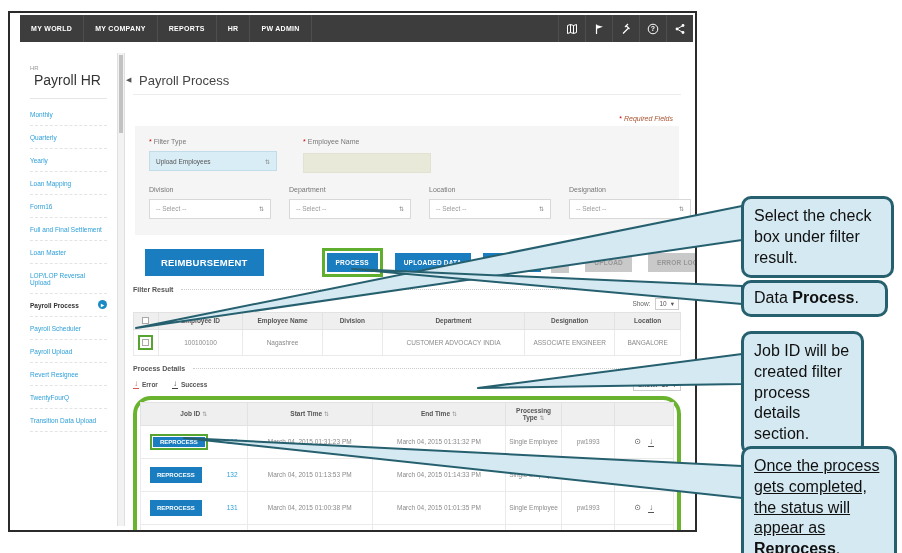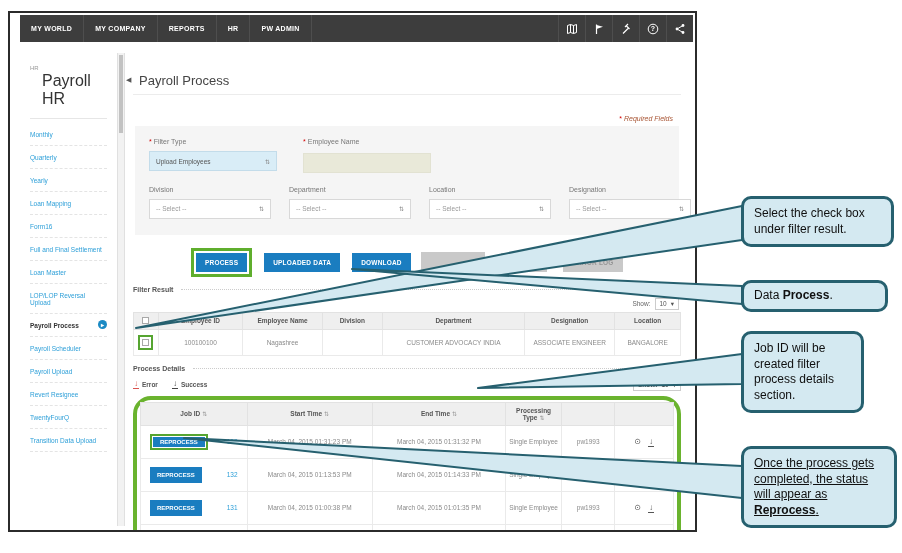--- a/index.html
+++ b/index.html
@@ -15,21 +15,21 @@
     background:#3d3d3d; display:flex; align-items:stretch; }
   .nav-item { color:#fff; font-size:7px; font-weight:bold; letter-spacing:.3px;
     padding:0 11px; display:flex; align-items:center; border-right:1px solid #4e4e4e; cursor:default; }
   .nav-icons { margin-left:auto; display:flex; }
   .nav-icon { width:27px; border-left:1px solid #4e4e4e; display:flex; align-items:center; justify-content:center; }
 
   
   .sidebar { position:absolute; left:10px; top:40px; width:95px; bottom:4px;
     background:#fff; padding:12px 8px 0 10px; }
   .sb-label { font-size:6px; color:#999; }
-  .sb-title { font-size:16px; color:#333; margin:1px 12px 10px; }
+  .sb-title { font-size:14px; color:#333; margin:1px 4px 10px; }
   .sb-divider { border-top:1px solid #e6e6e6; margin-bottom:4px; }
   .sb-list { list-style:none; }
   .sb-list li { font-size:6.5px; color:#2d9fd8; padding:8px 0 7px;
     border-bottom:1px dashed #e4e4e4; position:relative; cursor:pointer; }
   .sb-list li.active { color:#333; font-weight:bold; }
   .sb-active-ico { position:absolute; right:0; top:6px; width:9px; height:9px;
     background:#1b8ac4; border-radius:50%; color:#fff; font-size:6px;
     display:flex; align-items:center; justify-content:center; }
   .sb-scroll { position:absolute; left:107px; top:40px; width:8px; bottom:4px;
     background:#f2f2f2; border-left:1px solid #e0e0e0; border-right:1px solid #e0e0e0; }
@@ -97,21 +97,21 @@
   .job-cell { display:flex; align-items:center; justify-content:space-between; padding:0 6px; }
   .status-btn { display:inline-block; background:#1a7dc0; color:#fff; font-weight:bold;
     font-size:6px; padding:5px 7px; cursor:pointer; }
   .status-wrap-green { border:2px solid #56a531; padding:1px; display:inline-block; line-height:0; }
   .jobid { color:#2d9fd8; cursor:pointer; }
   .eye { font-size:8px; color:#555; cursor:pointer; }
   .row-dl { color:#555; cursor:pointer; margin-left:7px; }
 
   
   .callout { position:absolute; background:#d4e9f1; border:3px solid #26606f;
-    border-radius:10px; font-size:12px; color:#101010; padding:7px 10px;
+    border-radius:10px; font-size:16px; color:#101010; padding:7px 10px;
     line-height:1.3; z-index:4; }
   .c1 { left:741px; top:196px; width:153px; }
   .c2 { left:741px; top:280px; width:147px; padding-top:5px; padding-bottom:5px; }
   .c3 { left:741px; top:331px; width:123px; }
   .c4 { left:741px; top:446px; width:156px;text-decoration:underline; }
 
   .overlay { position:absolute; left:0; top:0; width:902px; height:553px;
     z-index:3; pointer-events:none; }
 </style>
 </head>
@@ -233,20 +233,21 @@
           <div class="f-label">Designation</div>
           <div class="sel">
               <span>-- Select --</span>
               <span class="caret">⇅</span>
             </div>
         </div>
       </div>
     </div>
 
     <div class="btn-row">
+      <button class="btn btn-reimb">REIMBURSEMENT</button>
       <span class="process-wrap">
         <button class="btn">PROCESS</button>
       </span>
       <button class="btn ml12">UPLOADED DATA</button>
       <button class="btn ml12">DOWNLOAD</button>
       <button class="btn btn-gray btn-obscured"></button>
       <button class="btn btn-gray ml16">UPLOAD</button>
       <button class="btn btn-gray ml16">ERROR LOG</button>
     </div>
 

